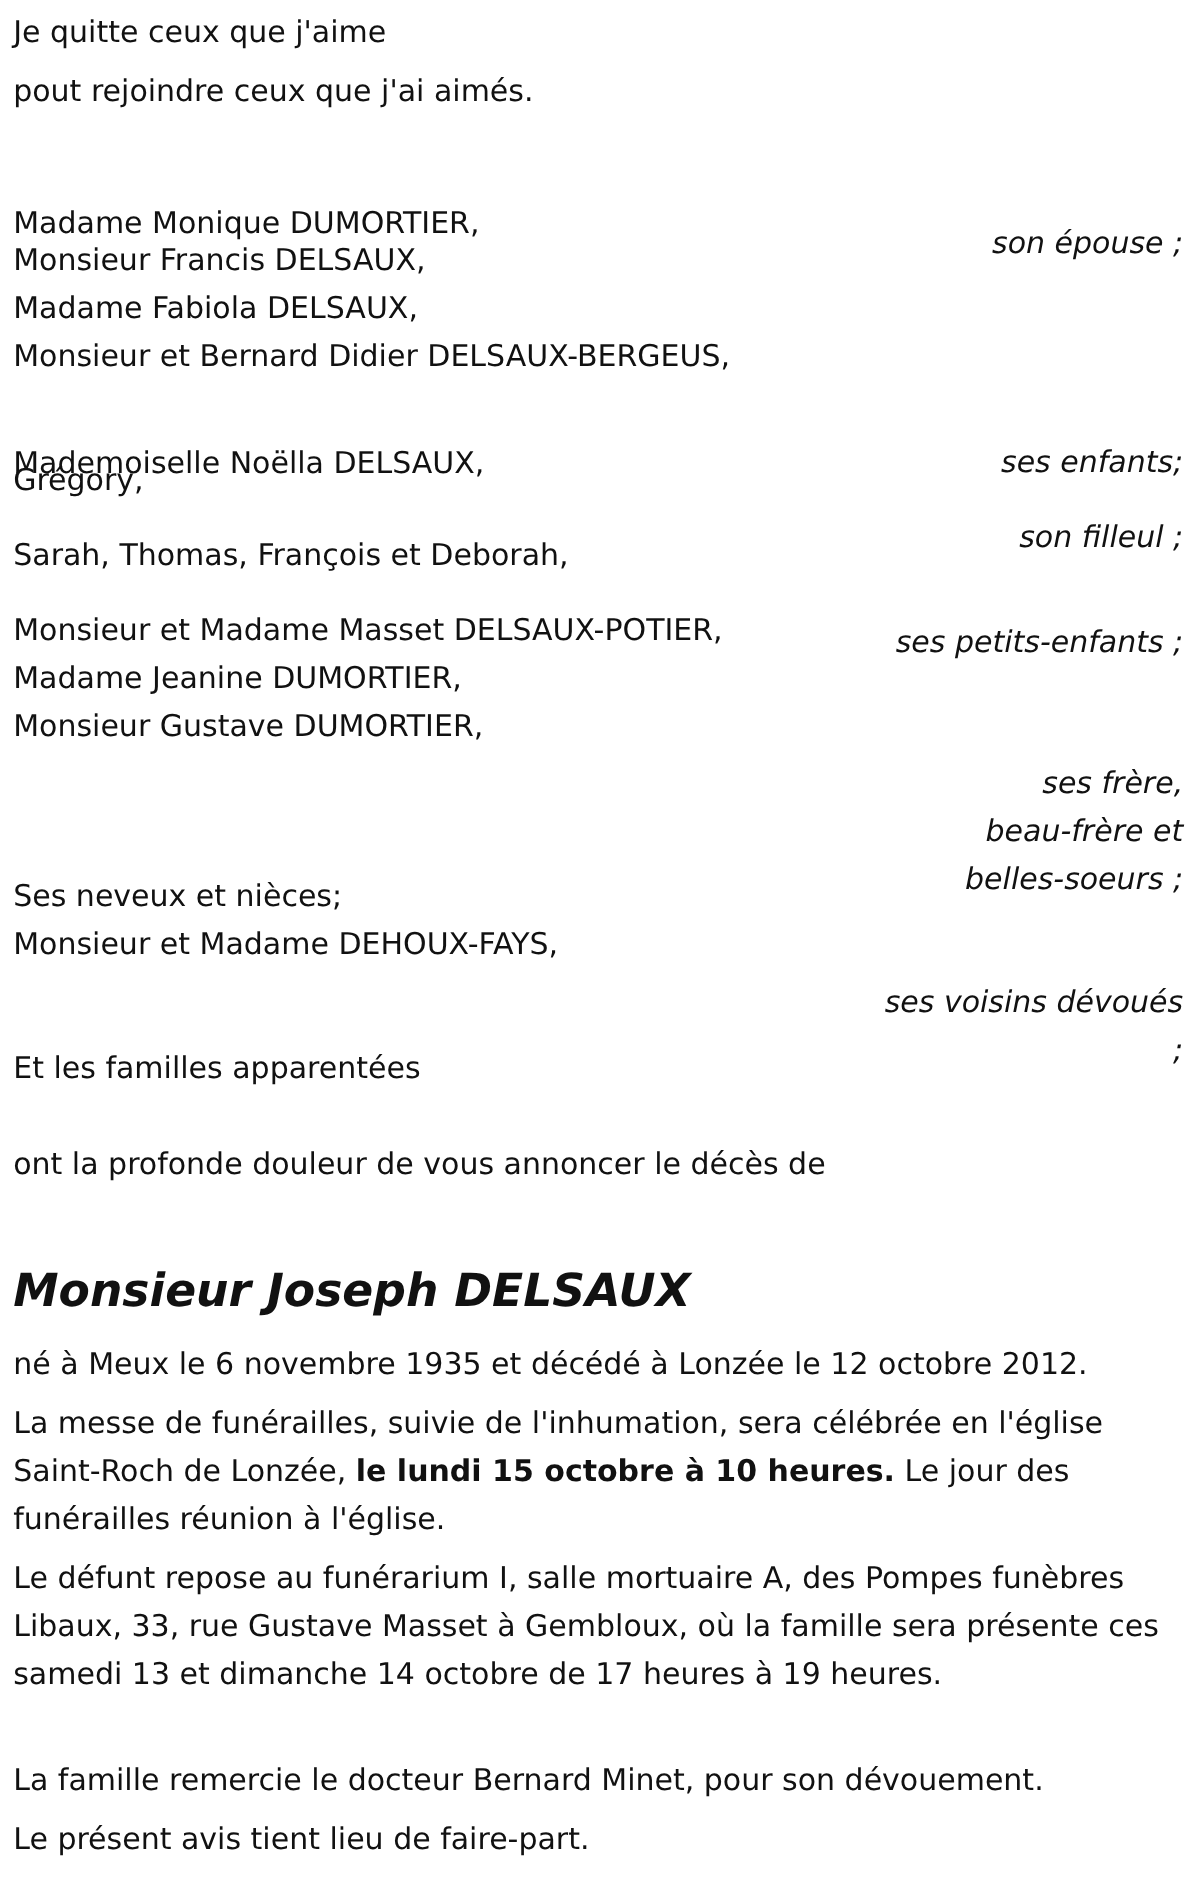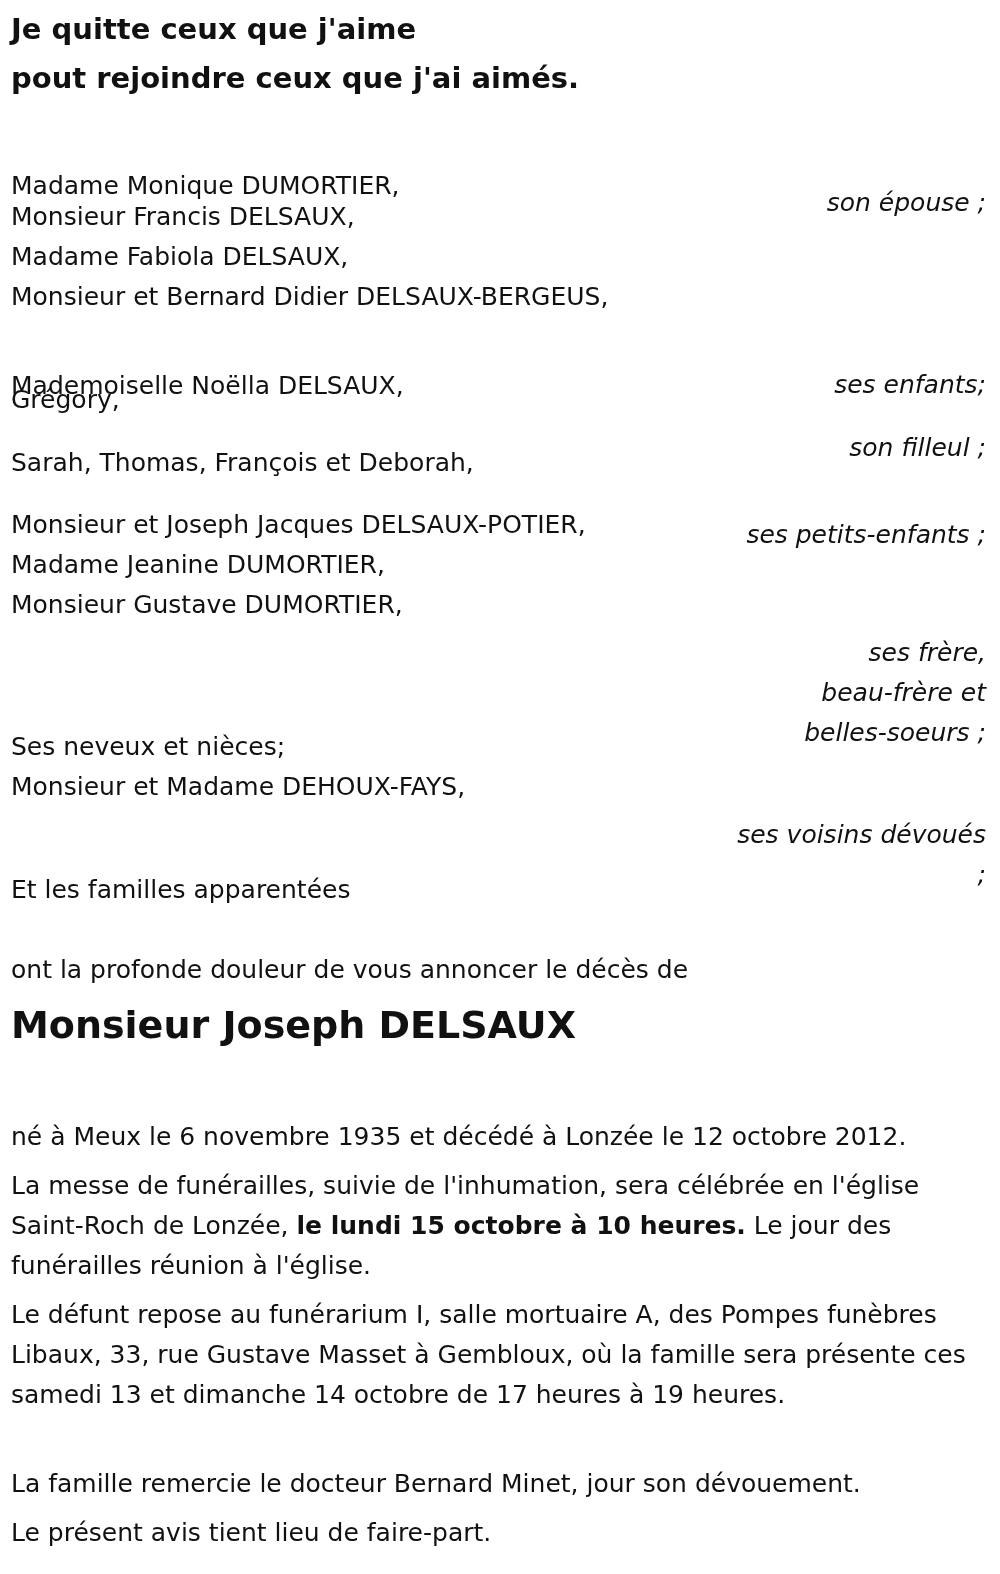--- a/index.html
+++ b/index.html
@@ -6,21 +6,21 @@
   body {
     width: 1000px; height: 1574px; overflow: hidden;
     font-family: "DejaVu Sans", sans-serif;
     color: #111111;
     font-size: 25px;
     position: relative;
   }
   .abs { position: absolute; }
   .left { left: 11px; white-space: nowrap; }
   .right { right: 14px; text-align: right; font-style: italic; white-space: nowrap; margin-top: 24px; }
-  .epitaph { font-weight: bold; font-size: 29px; }
+  .epitaph { font-weight: normal; font-size: 25px; }
   .name-title { font-weight: bold; font-size: 38px; }
   .para { left: 11px; width: 960px; line-height: 40px; }
   .para b { font-weight: bold; }
 </style>
 </head>
 <body>
 
 <div>
 
   <div class="abs left epitaph" style="top:12px;">Je quitte ceux que j'aime</div>
@@ -34,41 +34,41 @@
   <div class="abs left" style="top:282px;">Monsieur et Bernard Didier DELSAUX-BERGEUS,</div>
   <div class="abs left" style="top:340px;margin-top:31px;">Mademoiselle Noëlla DELSAUX,</div>
   <div class="abs right" style="top:346px;">ses enfants;</div>
 
   <div class="abs left" style="top:385px;">Grégory,</div>
   <div class="abs right" style="top:409px;">son filleul ;</div>
 
   <div class="abs left" style="top:448px;">Sarah, Thomas, François et Deborah,</div>
   <div class="abs right" style="top:496px;">ses petits-enfants ;</div>
 
-  <div class="abs left" style="top:510px;">Monsieur et Joseph Jacques DELSAUX-POTIER,</div>
+  <div class="abs left" style="top:510px;">Monsieur et Madame Masset DELSAUX-POTIER,</div>
   <div class="abs left" style="top:550px;">Madame Jeanine DUMORTIER,</div>
   <div class="abs left" style="top:590px;">Monsieur Gustave DUMORTIER,</div>
   <div class="abs right" style="top:614px;">ses frère,</div>
   <div class="abs right" style="top:654px;">beau-frère et</div>
   <div class="abs right" style="top:694px;">belles-soeurs ;</div>
 
   <div class="abs left" style="top:732px;">Ses neveux et nièces;</div>
   <div class="abs left" style="top:772px;">Monsieur et Madame DEHOUX-FAYS,</div>
   <div class="abs right" style="top:796px;">ses voisins dévoués</div>
   <div class="abs right" style="top:836px;">;</div>
 
   <div class="abs left" style="top:875px;text-align:right;">Et les familles apparentées</div>
 
   <div class="abs left" style="top:955px;">ont la profonde douleur de vous annoncer le décès de</div>
 
-  <div class="abs left name-title" style="top:1003px;">Monsieur Joseph DELSAUX</div>
+  <div class="abs left name-title" style="top:1053px;font-style:italic;">Monsieur Joseph DELSAUX</div>
 
   <div class="abs para" style="top:1117px;">né à Meux le 6 novembre 1935 et décédé à Lonzée le 12 octobre 2012.</div>
 
   <div class="abs para" style="top:1166px;"><span>La messe de funérailles, suivie de l'inhumation, sera célébrée en l'église Saint-Roch de Lonzée, </span><b>le lundi 15 octobre à 10 heures.</b><span> Le jour des funérailles réunion à l'église.</span></div>
 
   <div class="abs para" style="top:1295px;">Le défunt repose au funérarium I, salle mortuaire A, des Pompes funèbres Libaux, 33, rue Gustave Masset à Gembloux, où la famille sera présente ces samedi 13 et dimanche 14 octobre de 17 heures à 19 heures.</div>
 
-  <div class="abs para" style="top:1464px;">La famille remercie le docteur Bernard Minet, jour son dévouement.</div>
+  <div class="abs para" style="top:1464px;">La famille remercie le docteur Bernard Minet, pour son dévouement.</div>
 
   <div class="abs para" style="top:1513px;">Le présent avis tient lieu de faire-part.</div>
 
 </div>
 
 </body></html>

